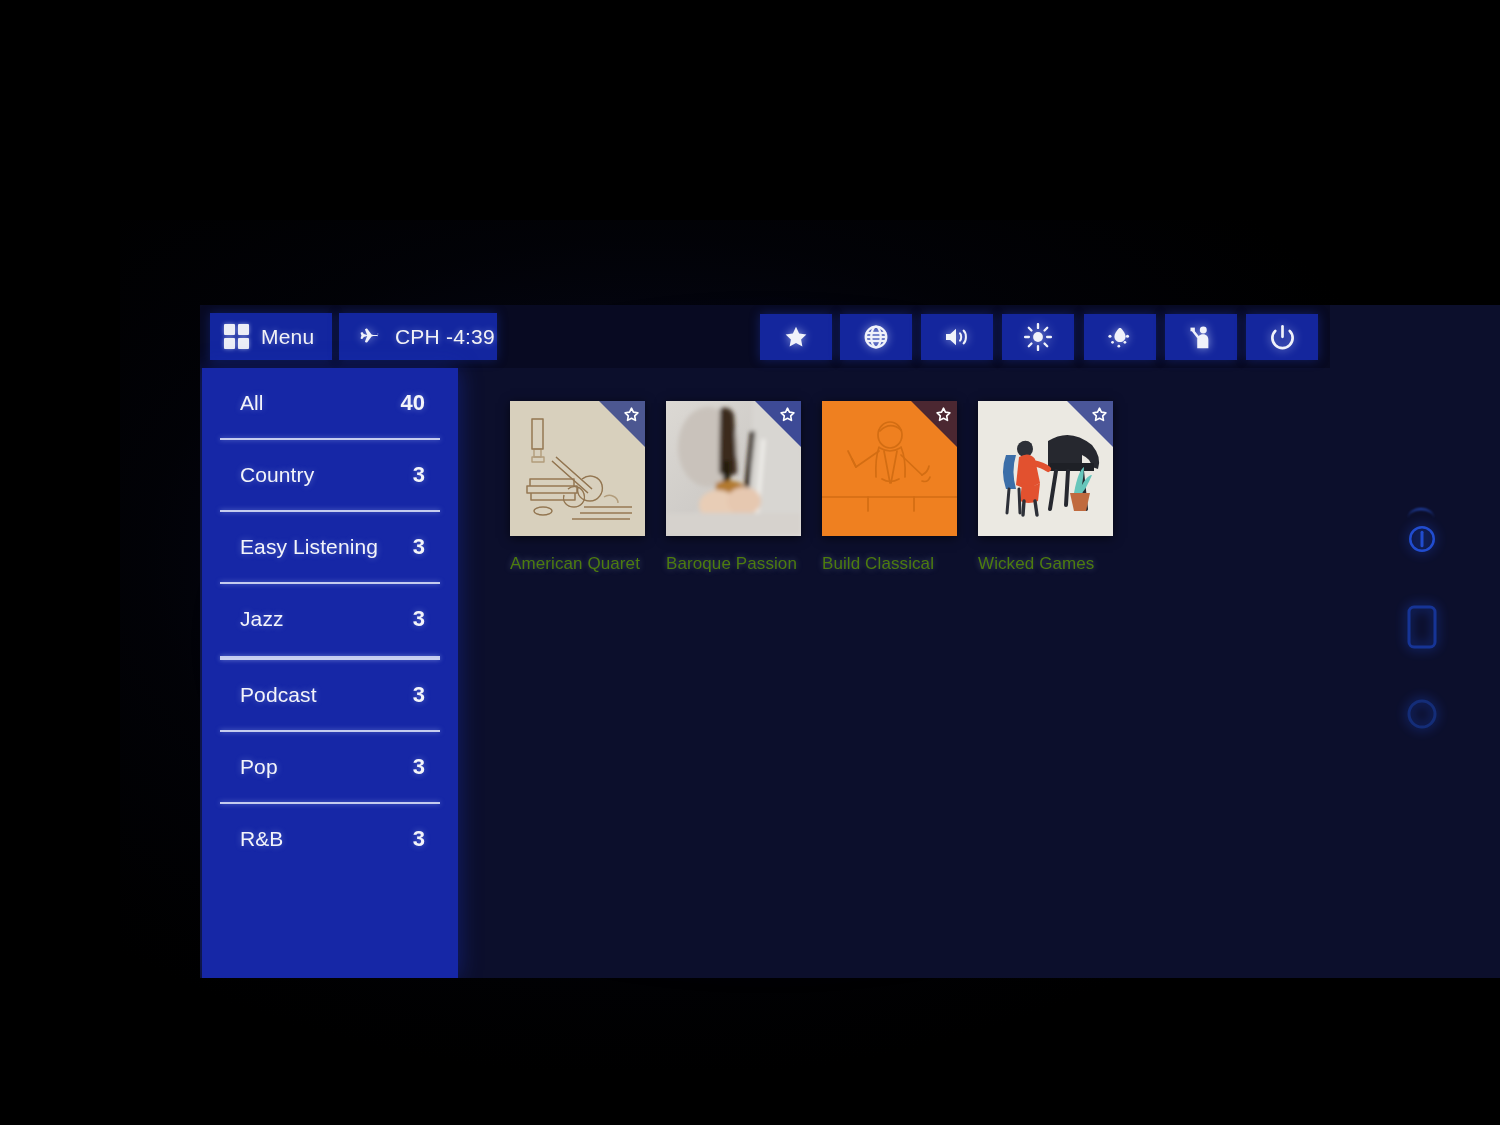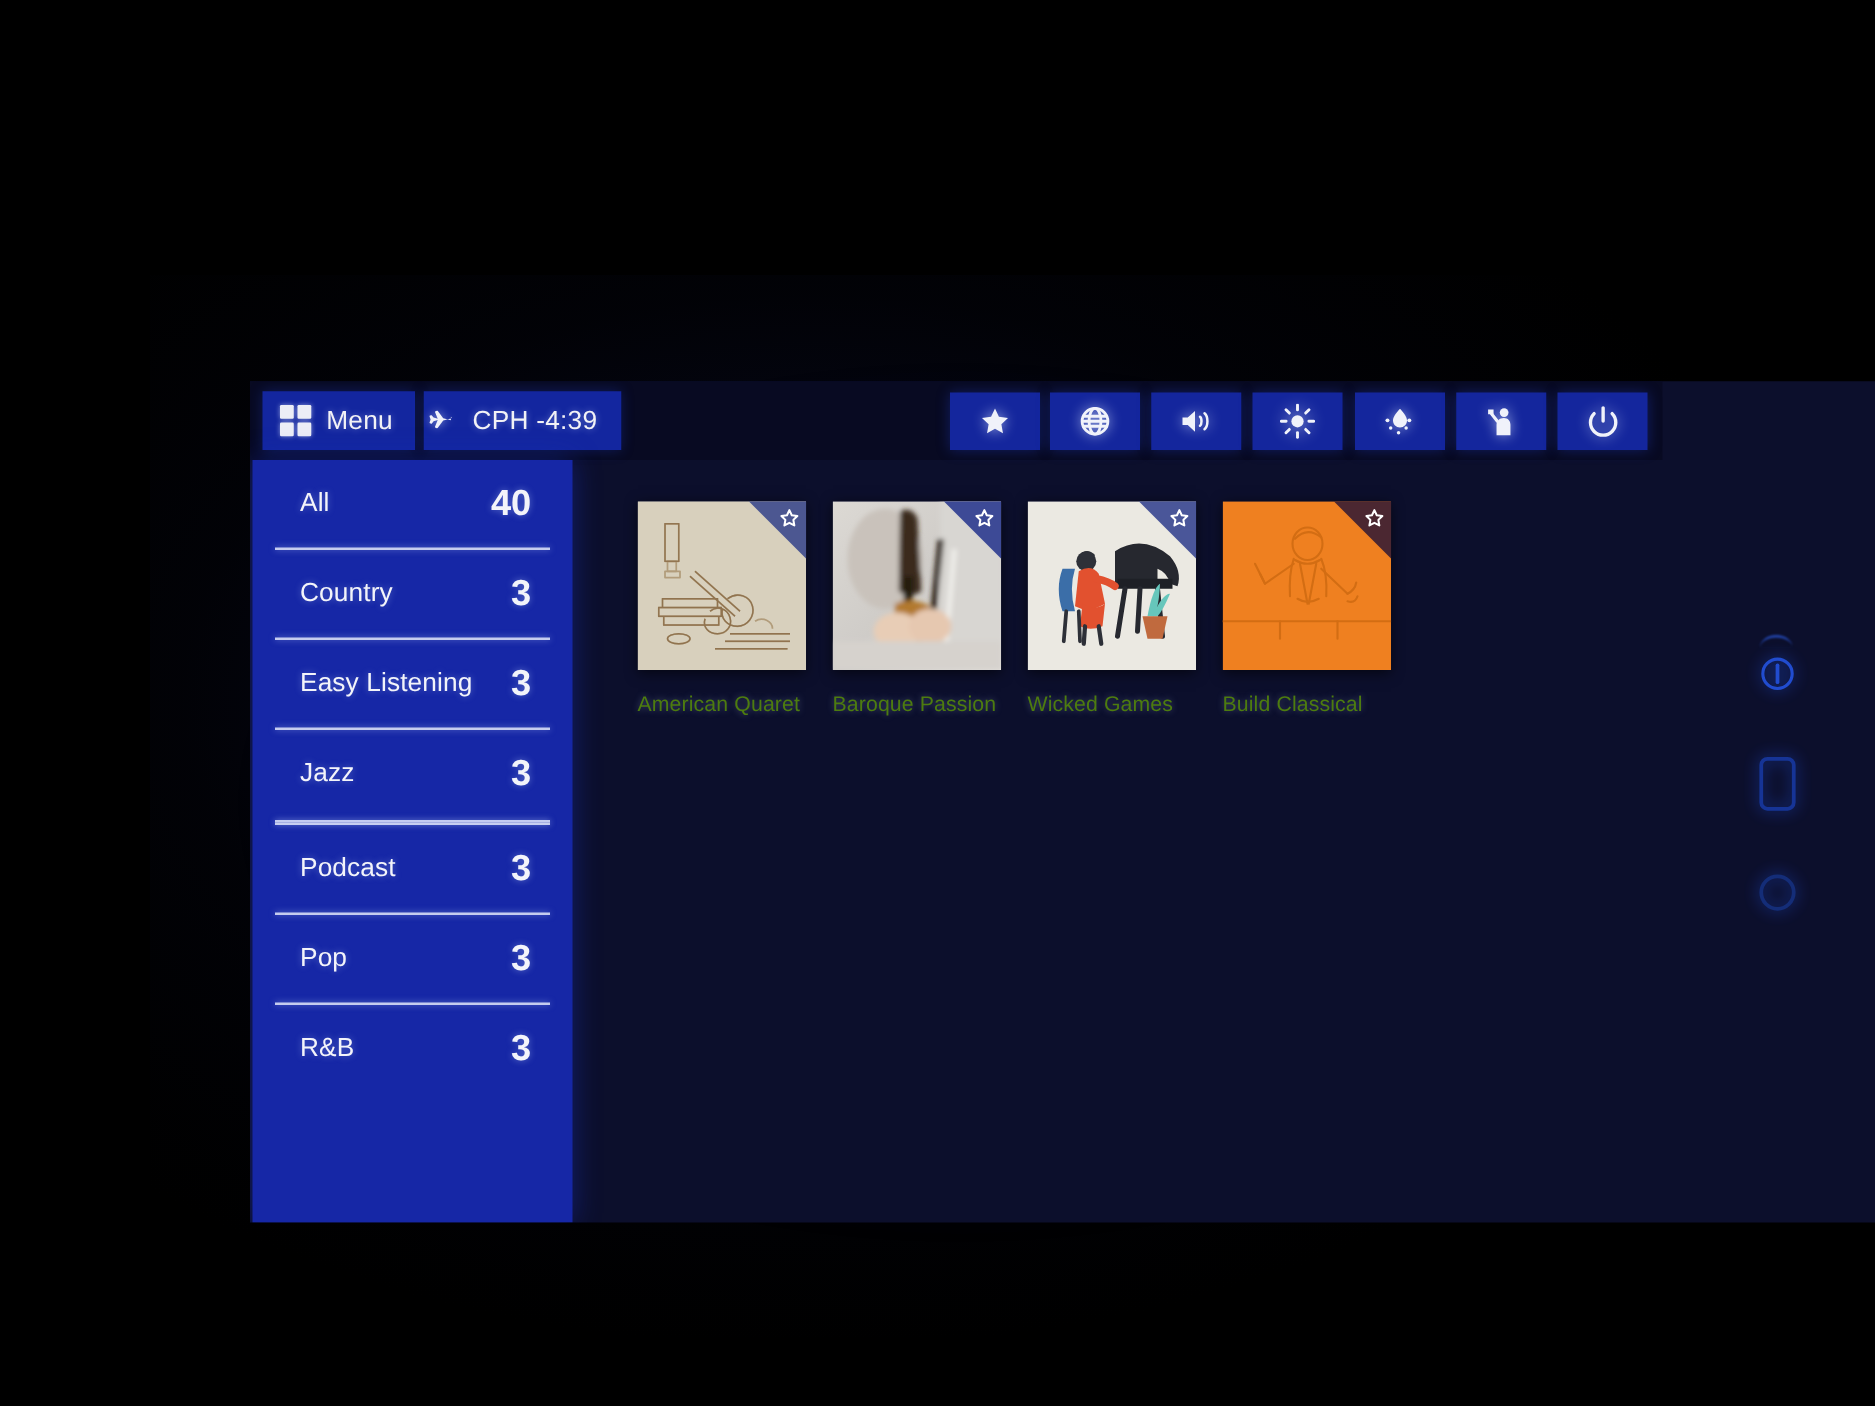--- a/index.html
+++ b/index.html
@@ -58,21 +58,21 @@
     position: absolute;
     top: 8px;
     height: 47px;
     background: #13269f;
     display: flex;
     align-items: center;
     color: #f2f2f6;
     box-shadow: 0 0 10px rgba(30,60,200,0.35);
   }
   #menu-btn  { left: 10px;  width: 122px; padding-left: 14px; gap: 12px; }
-  #route-btn { left: 139px; width: 158px; padding-left: 0; gap: 13px; }
+  #route-btn { left: 139px; width: 158px; padding-left: 17px; gap: 13px; }
 
   .tb-label {
     font-size: 21px;
     letter-spacing: 0.2px;
     text-shadow: 0 0 6px rgba(200,215,255,0.45);
     white-space: nowrap;
   }
 
   .grid-icon {
     display: grid;
@@ -137,21 +137,21 @@
   .side-row.selected {
     background: linear-gradient(180deg, #1f5df0 0%, #1a4fe2 100%);
     box-shadow: 0 0 18px rgba(50,110,255,0.55);
   }
   .side-row .label {
     font-size: 21px;
     letter-spacing: 0.1px;
     text-shadow: 0 0 6px rgba(190,210,255,0.4);
   }
   .side-row .count {
-    font-size: 29px;
+    font-size: 22px;
     font-weight: 600;
     text-shadow: 0 0 6px rgba(190,210,255,0.4);
     text-align: right;
   }
   .side-div {
     height: 2px;
     margin: 0 18px;
     background: rgba(228,234,252,0.85);
     box-shadow: 0 0 5px rgba(190,210,255,0.5);
   }
@@ -431,58 +431,20 @@
               <div class="corner" style="border-color: transparent rgb(61, 74, 150) transparent transparent;"></div>
               <div class="star-badge"><svg viewBox="0 0 24 24" width="17" height="17">
                   <path fill="none" stroke="#ffffff" stroke-width="2.3" stroke-linejoin="round" d="M12 3 14.7 8.7 21 9.6 16.5 14 17.6 20.3 12 17.3 6.4 20.3 7.5 14 3 9.6 9.3 8.7z"></path>
                 </svg></div>
             </div>
             <div class="tile-title">Baroque Passion</div>
           </div>
           <div class="tile">
             <div class="art">
               <div class="scene"><svg viewBox="0 0 135 135" width="135" height="135">
-        <rect width="135" height="135" fill="#ebe9e2"></rect>
-        <path d="M70 40 q22 -14 44 4 q10 12 6 24 l-6 -2 q-2 -9 -10 -12 l0 12 -34 0z" fill="#26282f"></path>
-        <rect x="72" y="62" width="44" height="8" fill="#1e2026"></rect>
-        <g stroke="#26282f" stroke-width="4" stroke-linecap="round">
-          <line x1="78" y1="70" x2="72" y2="108"></line>
-          <line x1="104" y1="70" x2="108" y2="108"></line>
-          <line x1="90" y1="70" x2="88" y2="104"></line>
-        </g>
-        <g fill="#2d3038">
-          <ellipse cx="47" cy="48" rx="8" ry="8"></ellipse>
-          <path d="M41 44q6 -8 13 -1 q-2 6 -13 1z"></path>
-        </g>
-        <path d="M41 56 q10 -6 16 2 l5 24 q-13 8 -24 2z" fill="#e2512f"></path>
-        <path d="M44 82 q10 6 18 0 l-2 18 q-10 4 -18 0z" fill="#e2512f"></path>
-        <g stroke="#2d3038" stroke-width="3.4" stroke-linecap="round">
-          <line x1="46" y1="100" x2="45" y2="114"></line>
-          <line x1="57" y1="100" x2="59" y2="114"></line>
-        </g>
-        <path d="M55 62 q10 2 15 6" stroke="#e2512f" stroke-width="6" fill="none" stroke-linecap="round"></path>
-        <path d="M28 54 q-6 16 0 34 l10 0 q-5 -18 0 -34z" fill="#3b6ea8"></path>
-        <g stroke="#2d3038" stroke-width="3" stroke-linecap="round">
-          <line x1="31" y1="88" x2="29" y2="112"></line>
-          <line x1="41" y1="88" x2="42" y2="112"></line>
-        </g>
-        <path d="M96 92 q4 -22 10 -26 q-1 20 -5 26z" fill="#66c6bb"></path>
-        <path d="M100 92 q8 -18 14 -18 q-6 14 -10 18z" fill="#66c6bb"></path>
-        <path d="M92 92h20l-4 18h-12z" fill="#c06a3e"></path>
-      </svg></div>
-              <div class="corner" style="border-color: transparent rgb(74, 86, 153) transparent transparent;"></div>
-              <div class="star-badge"><svg viewBox="0 0 24 24" width="17" height="17">
-                  <path fill="none" stroke="#ffffff" stroke-width="2.3" stroke-linejoin="round" d="M12 3 14.7 8.7 21 9.6 16.5 14 17.6 20.3 12 17.3 6.4 20.3 7.5 14 3 9.6 9.3 8.7z"></path>
-                </svg></div>
-            </div>
-            <div class="tile-title">Wicked Games</div>
-          </div>
-          <div class="tile">
-            <div class="art">
-              <div class="scene"><svg viewBox="0 0 135 135" width="135" height="135">
         <rect width="135" height="135" fill="#ef8020"></rect>
         <g fill="none" stroke="#d36d13" stroke-width="1.7" stroke-linecap="round" stroke-linejoin="round">
           <ellipse cx="68" cy="34" rx="12" ry="13"></ellipse>
           <path d="M58 30q10 -10 21 -1"></path>
           <path d="M57 46q-4 12 -3 30M79 46q5 12 4 30"></path>
           <path d="M58 47q10 6 20 0"></path>
           <path d="M62 50l6 32M75 50l-6 32"></path>
           <path d="M60 78q8 5 17 0"></path>
           <path d="M57 50 L34 66 L30 58"></path>
           <path d="M34 66 L26 50"></path>
@@ -493,20 +455,58 @@
           <path d="M46 96v14M92 96v14"></path>
         </g>
       </svg></div>
               <div class="corner" style="border-color: transparent rgb(75, 39, 49) transparent transparent;"></div>
               <div class="star-badge"><svg viewBox="0 0 24 24" width="17" height="17">
                   <path fill="none" stroke="#ffffff" stroke-width="2.3" stroke-linejoin="round" d="M12 3 14.7 8.7 21 9.6 16.5 14 17.6 20.3 12 17.3 6.4 20.3 7.5 14 3 9.6 9.3 8.7z"></path>
                 </svg></div>
             </div>
             <div class="tile-title">Build Classical</div>
           </div>
+          <div class="tile">
+            <div class="art">
+              <div class="scene"><svg viewBox="0 0 135 135" width="135" height="135">
+        <rect width="135" height="135" fill="#ebe9e2"></rect>
+        <path d="M70 40 q22 -14 44 4 q10 12 6 24 l-6 -2 q-2 -9 -10 -12 l0 12 -34 0z" fill="#26282f"></path>
+        <rect x="72" y="62" width="44" height="8" fill="#1e2026"></rect>
+        <g stroke="#26282f" stroke-width="4" stroke-linecap="round">
+          <line x1="78" y1="70" x2="72" y2="108"></line>
+          <line x1="104" y1="70" x2="108" y2="108"></line>
+          <line x1="90" y1="70" x2="88" y2="104"></line>
+        </g>
+        <g fill="#2d3038">
+          <ellipse cx="47" cy="48" rx="8" ry="8"></ellipse>
+          <path d="M41 44q6 -8 13 -1 q-2 6 -13 1z"></path>
+        </g>
+        <path d="M41 56 q10 -6 16 2 l5 24 q-13 8 -24 2z" fill="#e2512f"></path>
+        <path d="M44 82 q10 6 18 0 l-2 18 q-10 4 -18 0z" fill="#e2512f"></path>
+        <g stroke="#2d3038" stroke-width="3.4" stroke-linecap="round">
+          <line x1="46" y1="100" x2="45" y2="114"></line>
+          <line x1="57" y1="100" x2="59" y2="114"></line>
+        </g>
+        <path d="M55 62 q10 2 15 6" stroke="#e2512f" stroke-width="6" fill="none" stroke-linecap="round"></path>
+        <path d="M28 54 q-6 16 0 34 l10 0 q-5 -18 0 -34z" fill="#3b6ea8"></path>
+        <g stroke="#2d3038" stroke-width="3" stroke-linecap="round">
+          <line x1="31" y1="88" x2="29" y2="112"></line>
+          <line x1="41" y1="88" x2="42" y2="112"></line>
+        </g>
+        <path d="M96 92 q4 -22 10 -26 q-1 20 -5 26z" fill="#66c6bb"></path>
+        <path d="M100 92 q8 -18 14 -18 q-6 14 -10 18z" fill="#66c6bb"></path>
+        <path d="M92 92h20l-4 18h-12z" fill="#c06a3e"></path>
+      </svg></div>
+              <div class="corner" style="border-color: transparent rgb(74, 86, 153) transparent transparent;"></div>
+              <div class="star-badge"><svg viewBox="0 0 24 24" width="17" height="17">
+                  <path fill="none" stroke="#ffffff" stroke-width="2.3" stroke-linejoin="round" d="M12 3 14.7 8.7 21 9.6 16.5 14 17.6 20.3 12 17.3 6.4 20.3 7.5 14 3 9.6 9.3 8.7z"></path>
+                </svg></div>
+            </div>
+            <div class="tile-title">Wicked Games</div>
+          </div>
         </div>
     </div>
 
   </div>
 
   <div class="hw-arc"></div>
 
   <div class="hw" id="hw-info">
     <svg width="30" height="30" viewBox="0 0 24 24">
       <circle cx="12" cy="12" r="9.4" fill="none" stroke="#2352dd" stroke-width="2"></circle>

